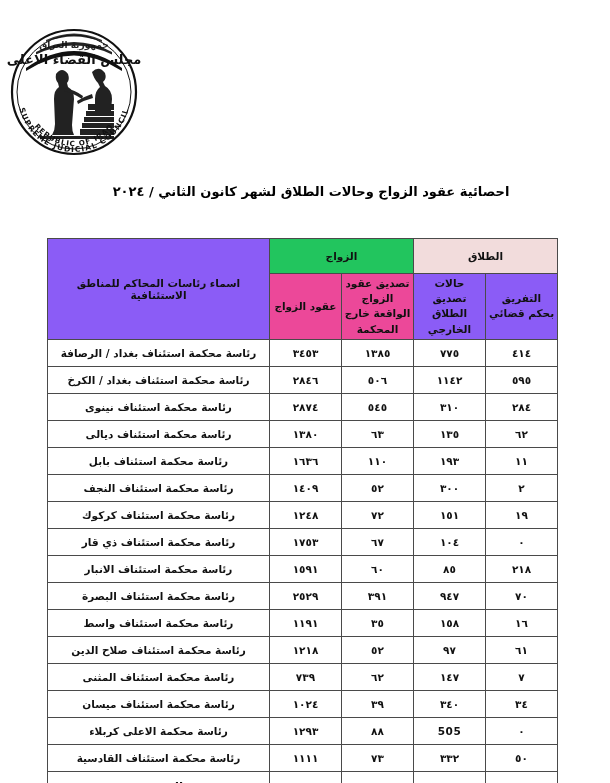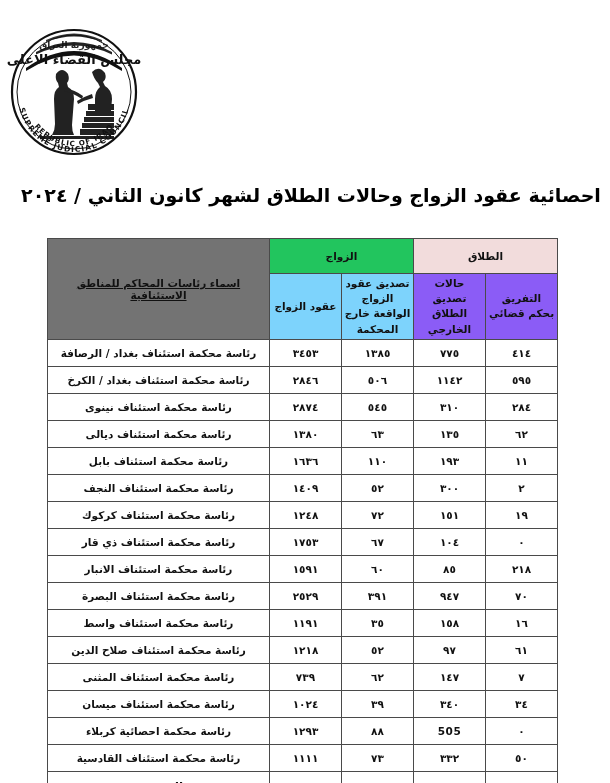--- a/index.html
+++ b/index.html
@@ -30,21 +30,21 @@
   #emblem {
     width: 148px;
     height: 152px;
     position: relative;
   }
   #emblem svg { display: block; }
 
   
   #doc-title {
     text-align: center;
-    font-size: 19px;
+    font-size: 13px;
     font-weight: bold;
     direction: rtl;
     margin: 2px 0 0 12px;
     letter-spacing: 0;
     line-height: 1.2;
     font-family: "DejaVu Sans", "Liberation Sans", sans-serif;
   }
 
   
   #table-wrap {
@@ -83,38 +83,37 @@
     font-weight: bold;
   }
   th.group-divorce {
     background: #f2dcdc;
     font-size: 13px;
     height: 30px;
     font-weight: bold;
     margin-left: 47px;
   }
   th.sub-marriage {
-    background: #7dd3fc;
+    background: #ec4899;
     height: 56px;
     font-size: 10px;
     line-height: 1.45;
     font-weight: bold;
   }
   th.sub-divorce {
     background: #8b5cf6;
     height: 56px;
     font-size: 10px;
     line-height: 1.45;
     font-weight: bold;
   }
   th.names-head {
-    background: #737373;
+    background: #8b5cf6;
     font-size: 11.5px;
     font-weight: bold;
-    text-decoration: underline;
   }
 
   td.court-name {
     text-align: center;
     font-size: 10.5px;
     padding-right: 6px;
     height: 22px;
   }
   td.num {
     font-size: 10.5px;
@@ -301,21 +300,21 @@
           <td class="num">٣٤٠</td>
           <td class="num">٣٩</td>
           <td class="num">١٠٢٤</td>
           <td class="court-name">رئاسة محكمة استئناف ميسان</td>
         </tr>
         <tr>
           <td class="num">٠</td>
           <td class="num">505</td>
           <td class="num">٨٨</td>
           <td class="num">١٢٩٣</td>
-          <td class="court-name">رئاسة محكمة احصائية كربلاء</td>
+          <td class="court-name">رئاسة محكمة الاعلى كربلاء</td>
         </tr>
         <tr>
           <td class="num">٥٠</td>
           <td class="num">٣٣٢</td>
           <td class="num">٧٣</td>
           <td class="num">١١١١</td>
           <td class="court-name">رئاسة محكمة استئناف القادسية</td>
         </tr>
         <tr class="total-row">
           <td class="num">١٨٤٣</td>

